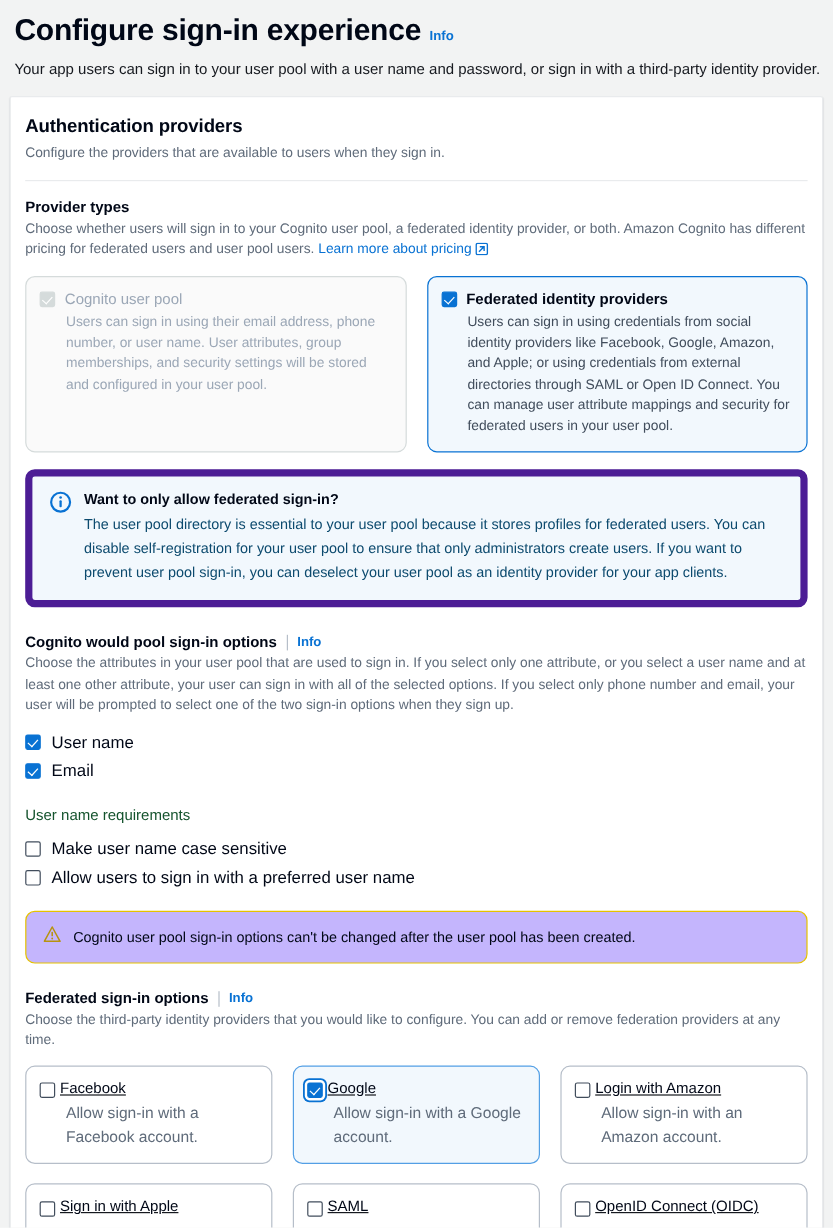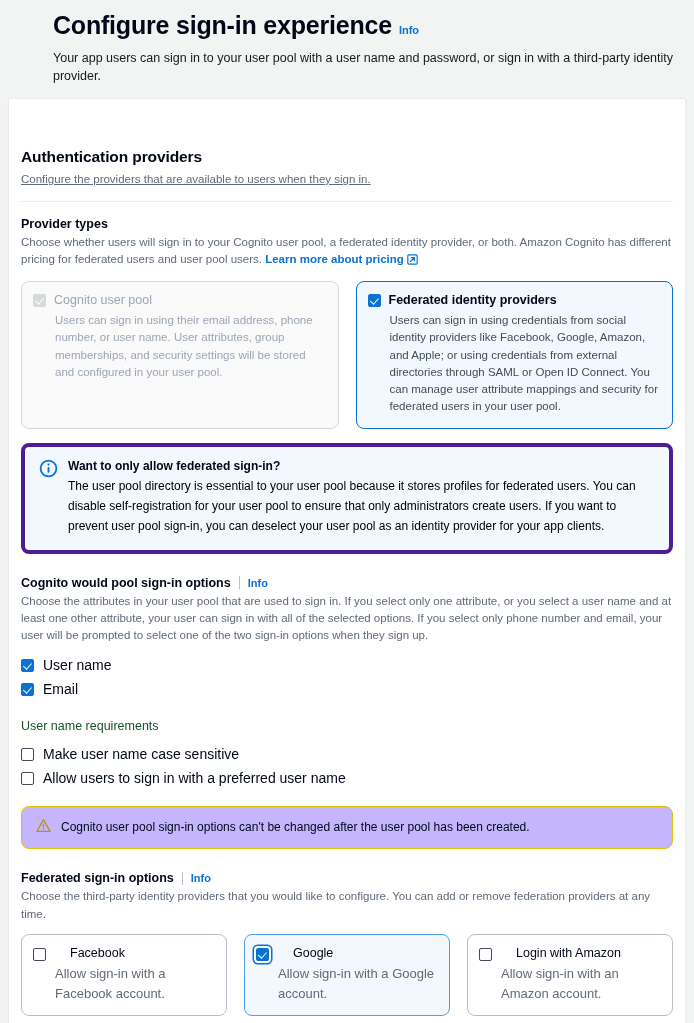--- a/index.html
+++ b/index.html
@@ -9,21 +9,21 @@
     height: 1023px;
     background: #f2f3f3;
     font-family: "Liberation Sans", sans-serif;
     color: #16191f;
     -webkit-font-smoothing: antialiased;
   }
 
   .page { width: 694px; height: 1023px; position: relative; overflow: hidden; }
 
   
-  .page-header { padding: 10px 3px 0 12px; margin-left: 41px; }
+  .page-header { padding: 10px 3px 0 12px; }
   .page-title-row { display: flex; align-items: baseline; gap: 7px; }
   .page-title {
     font-size: 25px;
     font-weight: 700;
     letter-spacing: -0.2px;
     color: #000716;
     line-height: 1.2;
   }
   .info-link {
     font-size: 11px;
@@ -47,28 +47,26 @@
     border-radius: 2px;
     box-shadow: 0 1px 1px 0 rgba(0,28,36,0.08);
     padding: 16px 12px 18px 12px;
   }
   .container-header { border-bottom: 1px solid #e9ebed; padding-bottom: 13px; margin-bottom: 0; }
   .container-title {
     font-size: 15.5px;
     font-weight: 700;
     color: #000716;
     letter-spacing: -0.1px;
-    margin-top: 33px;
   }
   .container-desc {
     margin-top: 5px;
     font-size: 11.5px;
     color: #5f6b7a;
     line-height: 1.45;
-    text-decoration: underline;
   }
   .container-body { padding-top: 15px; }
 
   
   .field { margin-bottom: 0; }
   .field-label {
     font-size: 12.5px;
     font-weight: 700;
     color: #000716;
     display: flex;
@@ -80,21 +78,21 @@
     width: 1px;
     height: 13px;
     background: #b6bec9;
   }
   .field-desc {
     margin-top: 3px;
     font-size: 11.5px;
     line-height: 1.5;
     color: #5f6b7a;
   }
-  .field-desc a { color: #0972d3; font-weight: 700; text-decoration: none; }
+  .field-desc a { color: #0972d3; font-weight: 400; text-decoration: none; }
   .ext-icon { display: inline-block; vertical-align: -2px; margin-left: 3px; }
 
   
   .tiles {
     display: flex;
     gap: 17px;
     margin-top: 11px;
   }
   .tile {
     flex: 1;
@@ -161,40 +159,40 @@
     border-width: 0 1.8px 1.8px 0;
     transform: rotate(42deg);
   }
   .cb.focused {
     box-shadow: 0 0 0 2px #fff, 0 0 0 3.5px #0972d3;
   }
 
   
   .alert {
     margin-top: 14px;
-    border: 4px solid #4c1d95;
+    border: 6px solid #4c1d95;
     background: #f2f8fd;
     border-radius: 8px;
     padding: 12px 14px 13px 14px;
     display: flex;
     gap: 10px;
     align-items: flex-start;
   }
   .alert-body { flex: 1; }
   .alert-title {
     font-size: 12px;
     font-weight: 700;
     color: #000716;
     line-height: 1.3;
   }
   .alert-text {
     margin-top: 3px;
     font-size: 12px;
     line-height: 1.65;
-    color: #000000;
+    color: #0c4a6e;
   }
   .warn {
     margin-top: 16px;
     border: 1px solid #e6c200;
     background: #c4b5fd;
     border-radius: 8px;
     padding: 11px 14px;
     display: flex;
     gap: 10px;
     align-items: center;
@@ -232,21 +230,21 @@
     border-radius: 8px;
     background: #fff;
     padding: 11px 11px 12px 11px;
     min-height: 68px;
   }
   .prov-card.row2 { min-height: 110px; }
   .prov-card.selected {
     border-color: #539fe5;
     background: #f2f8fd;
   }
-  .prov-head { display: flex; align-items: center; gap: 24px; }
+  .prov-head { display: flex; align-items: flex-end; gap: 4px; text-decoration: underline; }
   .prov-title { font-size: 12.5px; color: #000716; line-height: 1.25; }
   .prov-desc {
     margin-top: 3px;
     margin-left: 22px;
     font-size: 13px;
     line-height: 1.5;
     color: #5f6b7a;
   }
 </style>
 </head>

